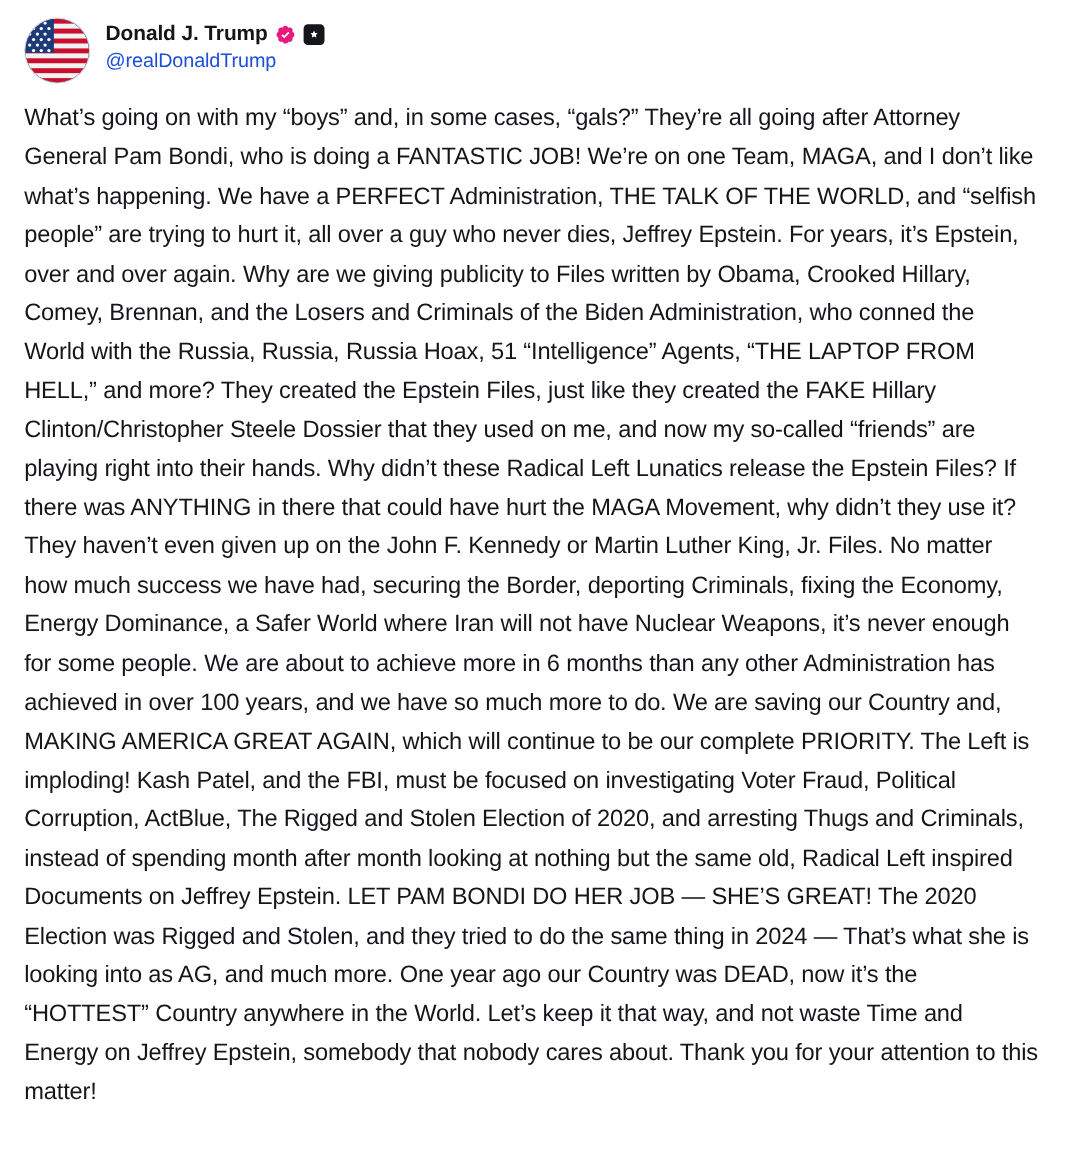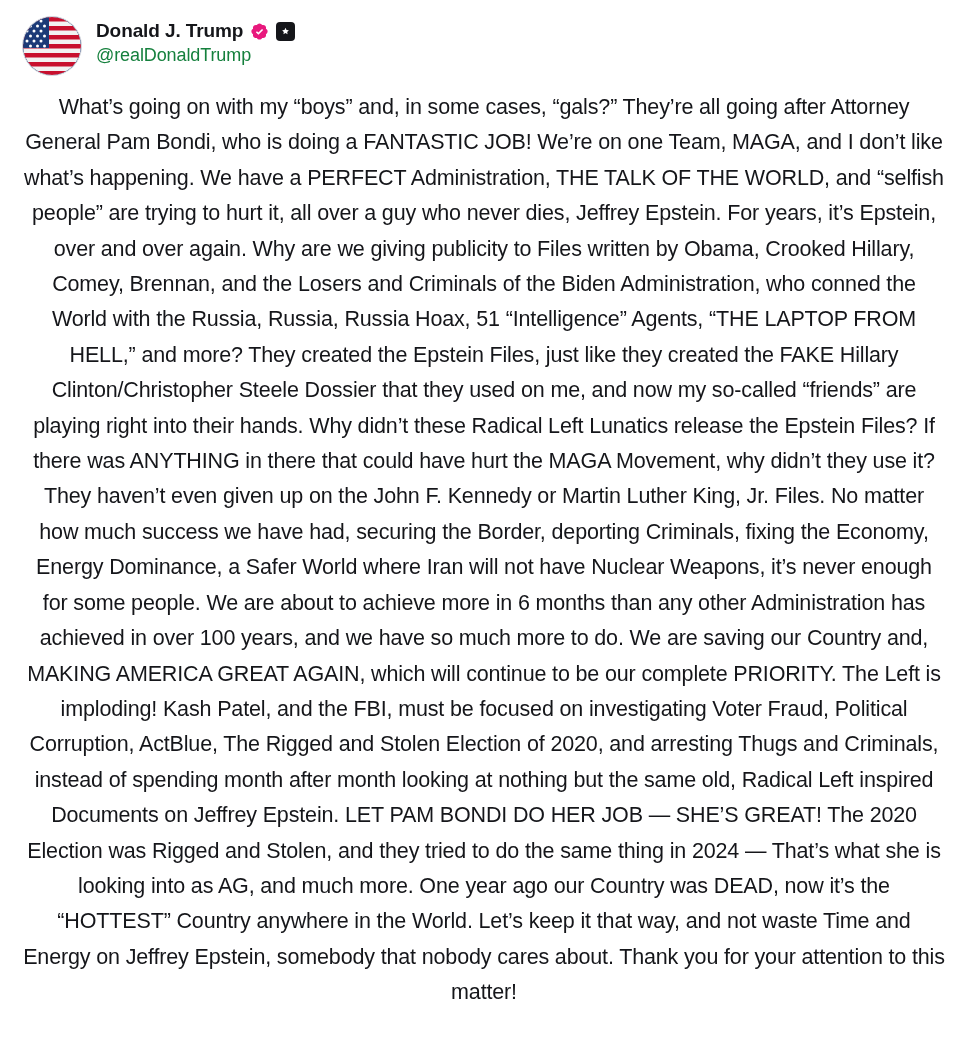--- a/index.html
+++ b/index.html
@@ -67,32 +67,32 @@
     flex: 0 0 19px;
     border-radius: 4px;
     background: #15161a;
     display: flex;
     align-items: center;
     justify-content: center;
   }
   .paid-badge svg { width: 13px; height: 13px; display: block; }
   .handle {
     font-size: 18px;
-    color: #15803d;
+    color: #1d4ed8;
     margin-top: 3px;
     letter-spacing: -0.1px;
   }
   .body-text {
     font-size: 21.5px;
     line-height: 35.4px;
     color: #15161a;
     letter-spacing: -0.15px;
     white-space: pre-wrap;
     word-wrap: break-word;
-    text-align: center;
+    text-align: left;
   }
 </style>
 </head>
 <body>
 
 <div class="post">
 
   <div class="header">
 
     <div class="avatar">

